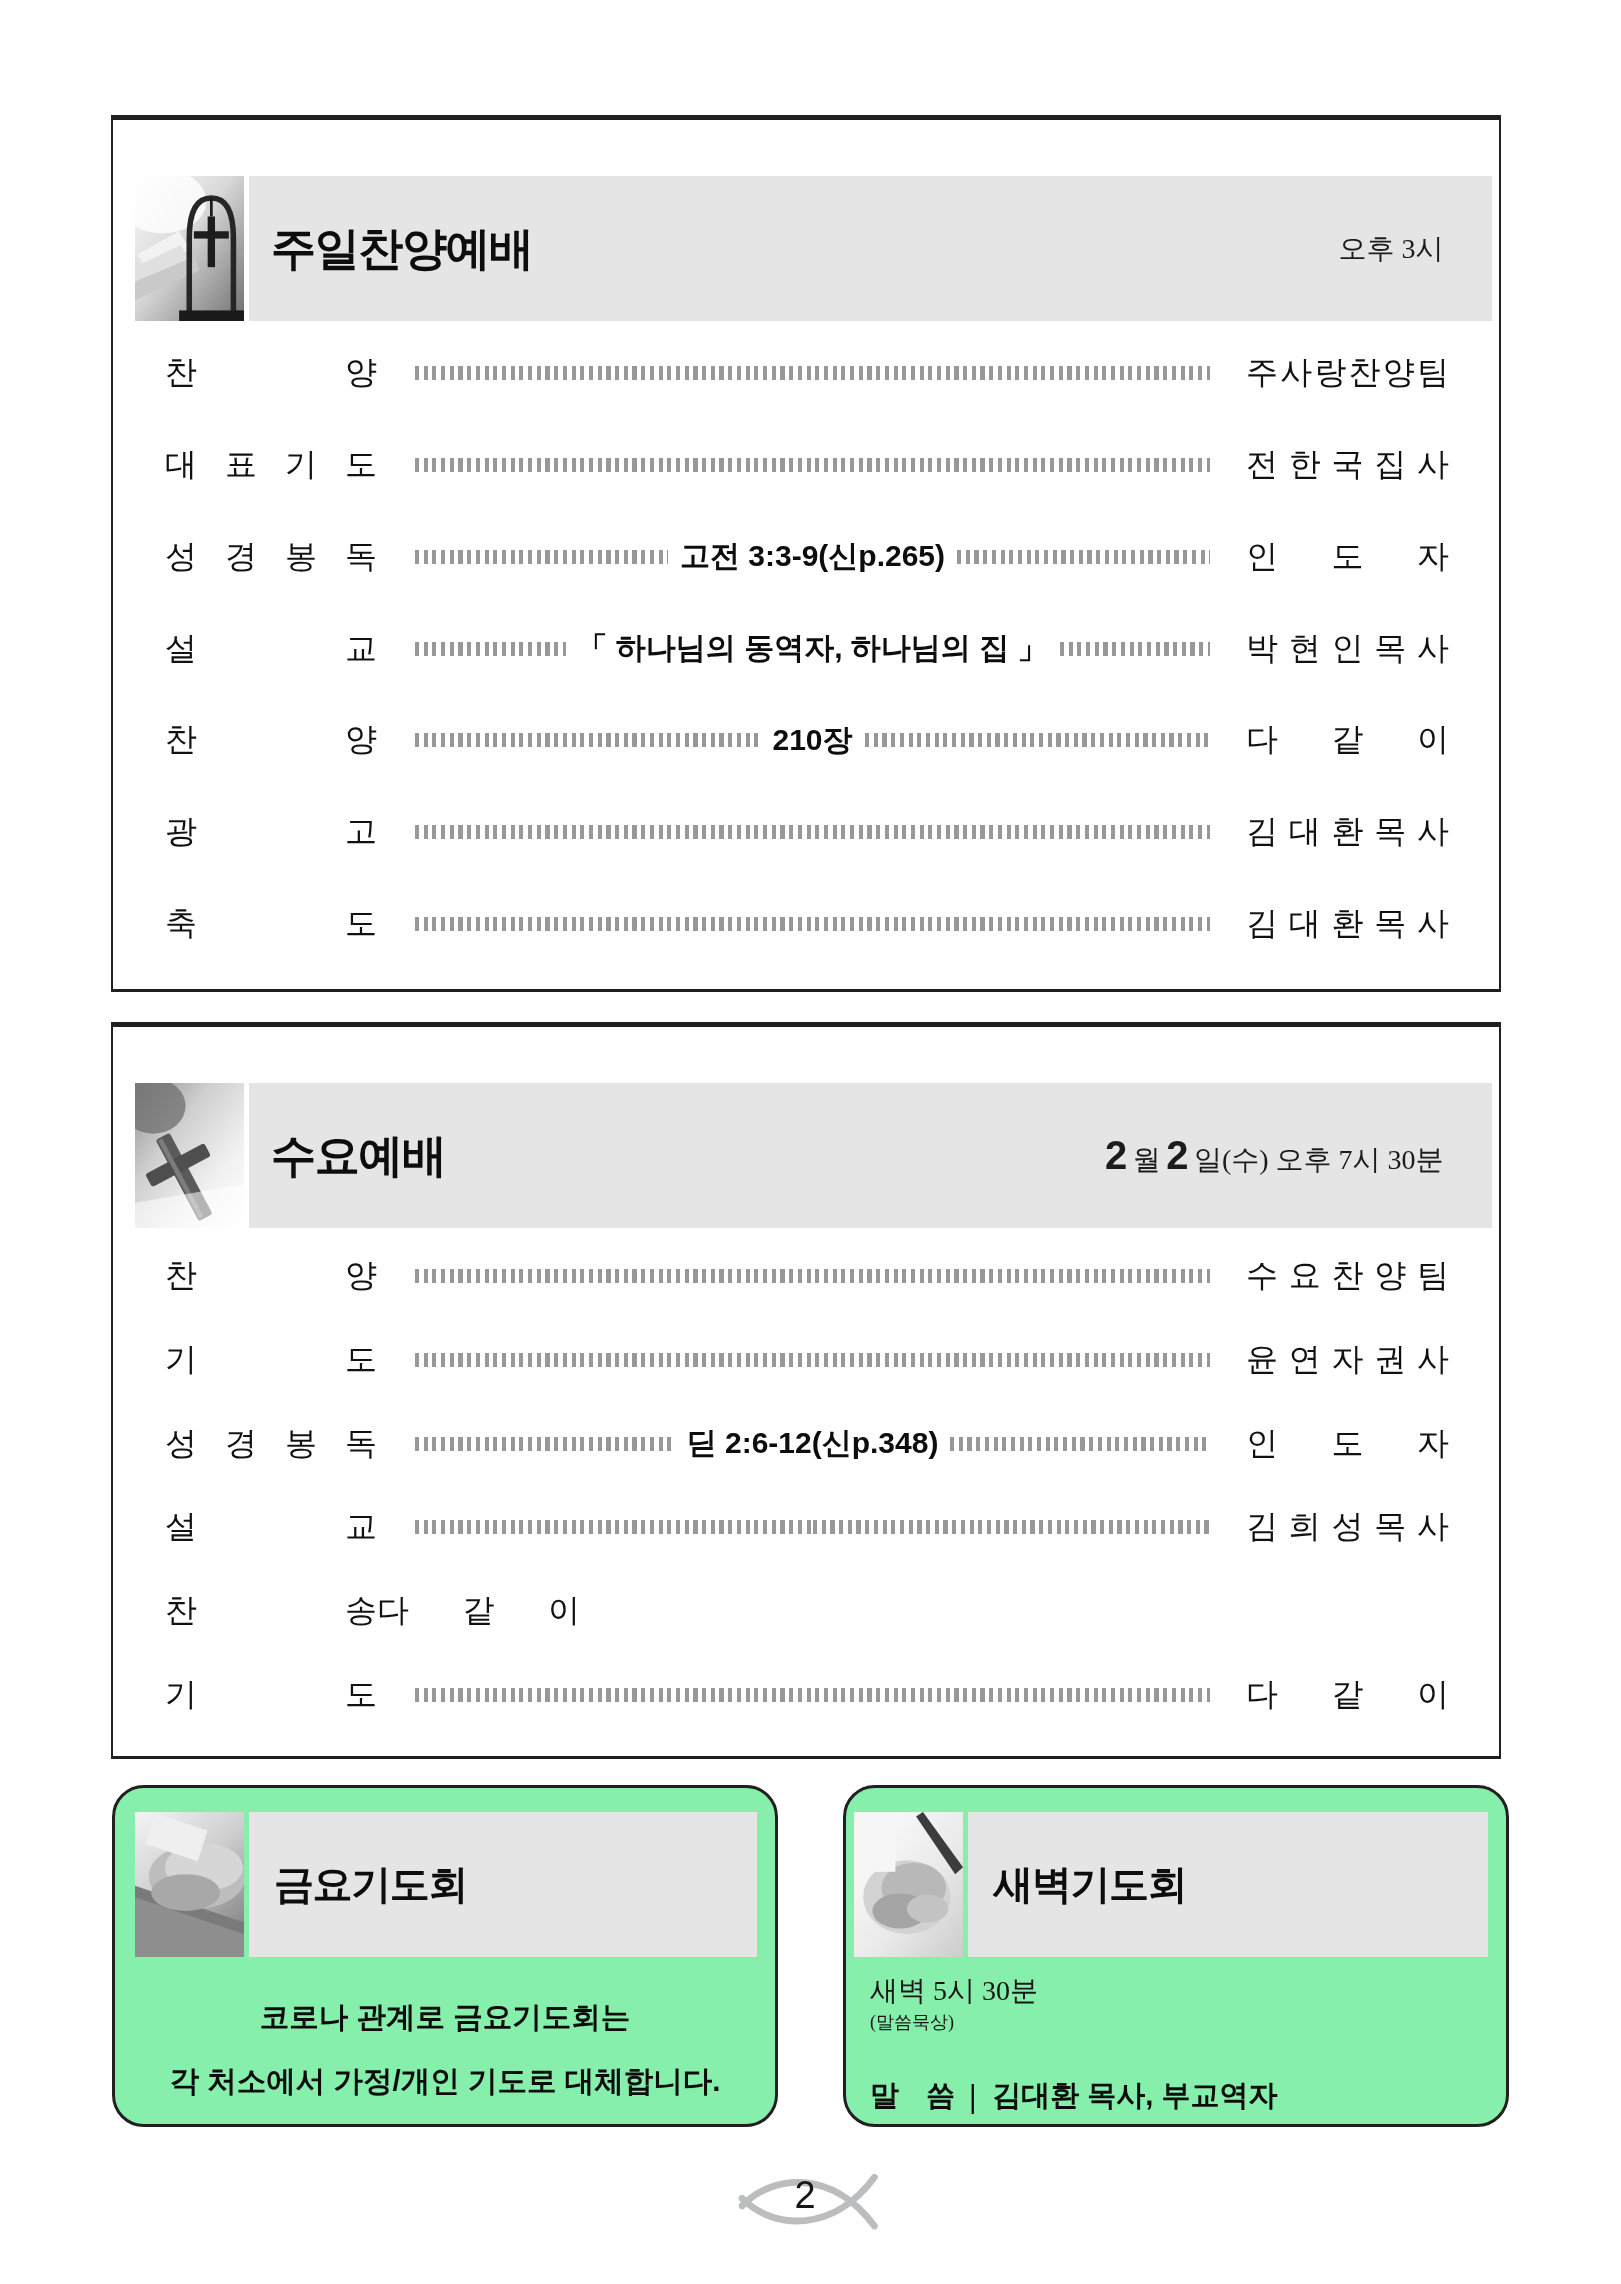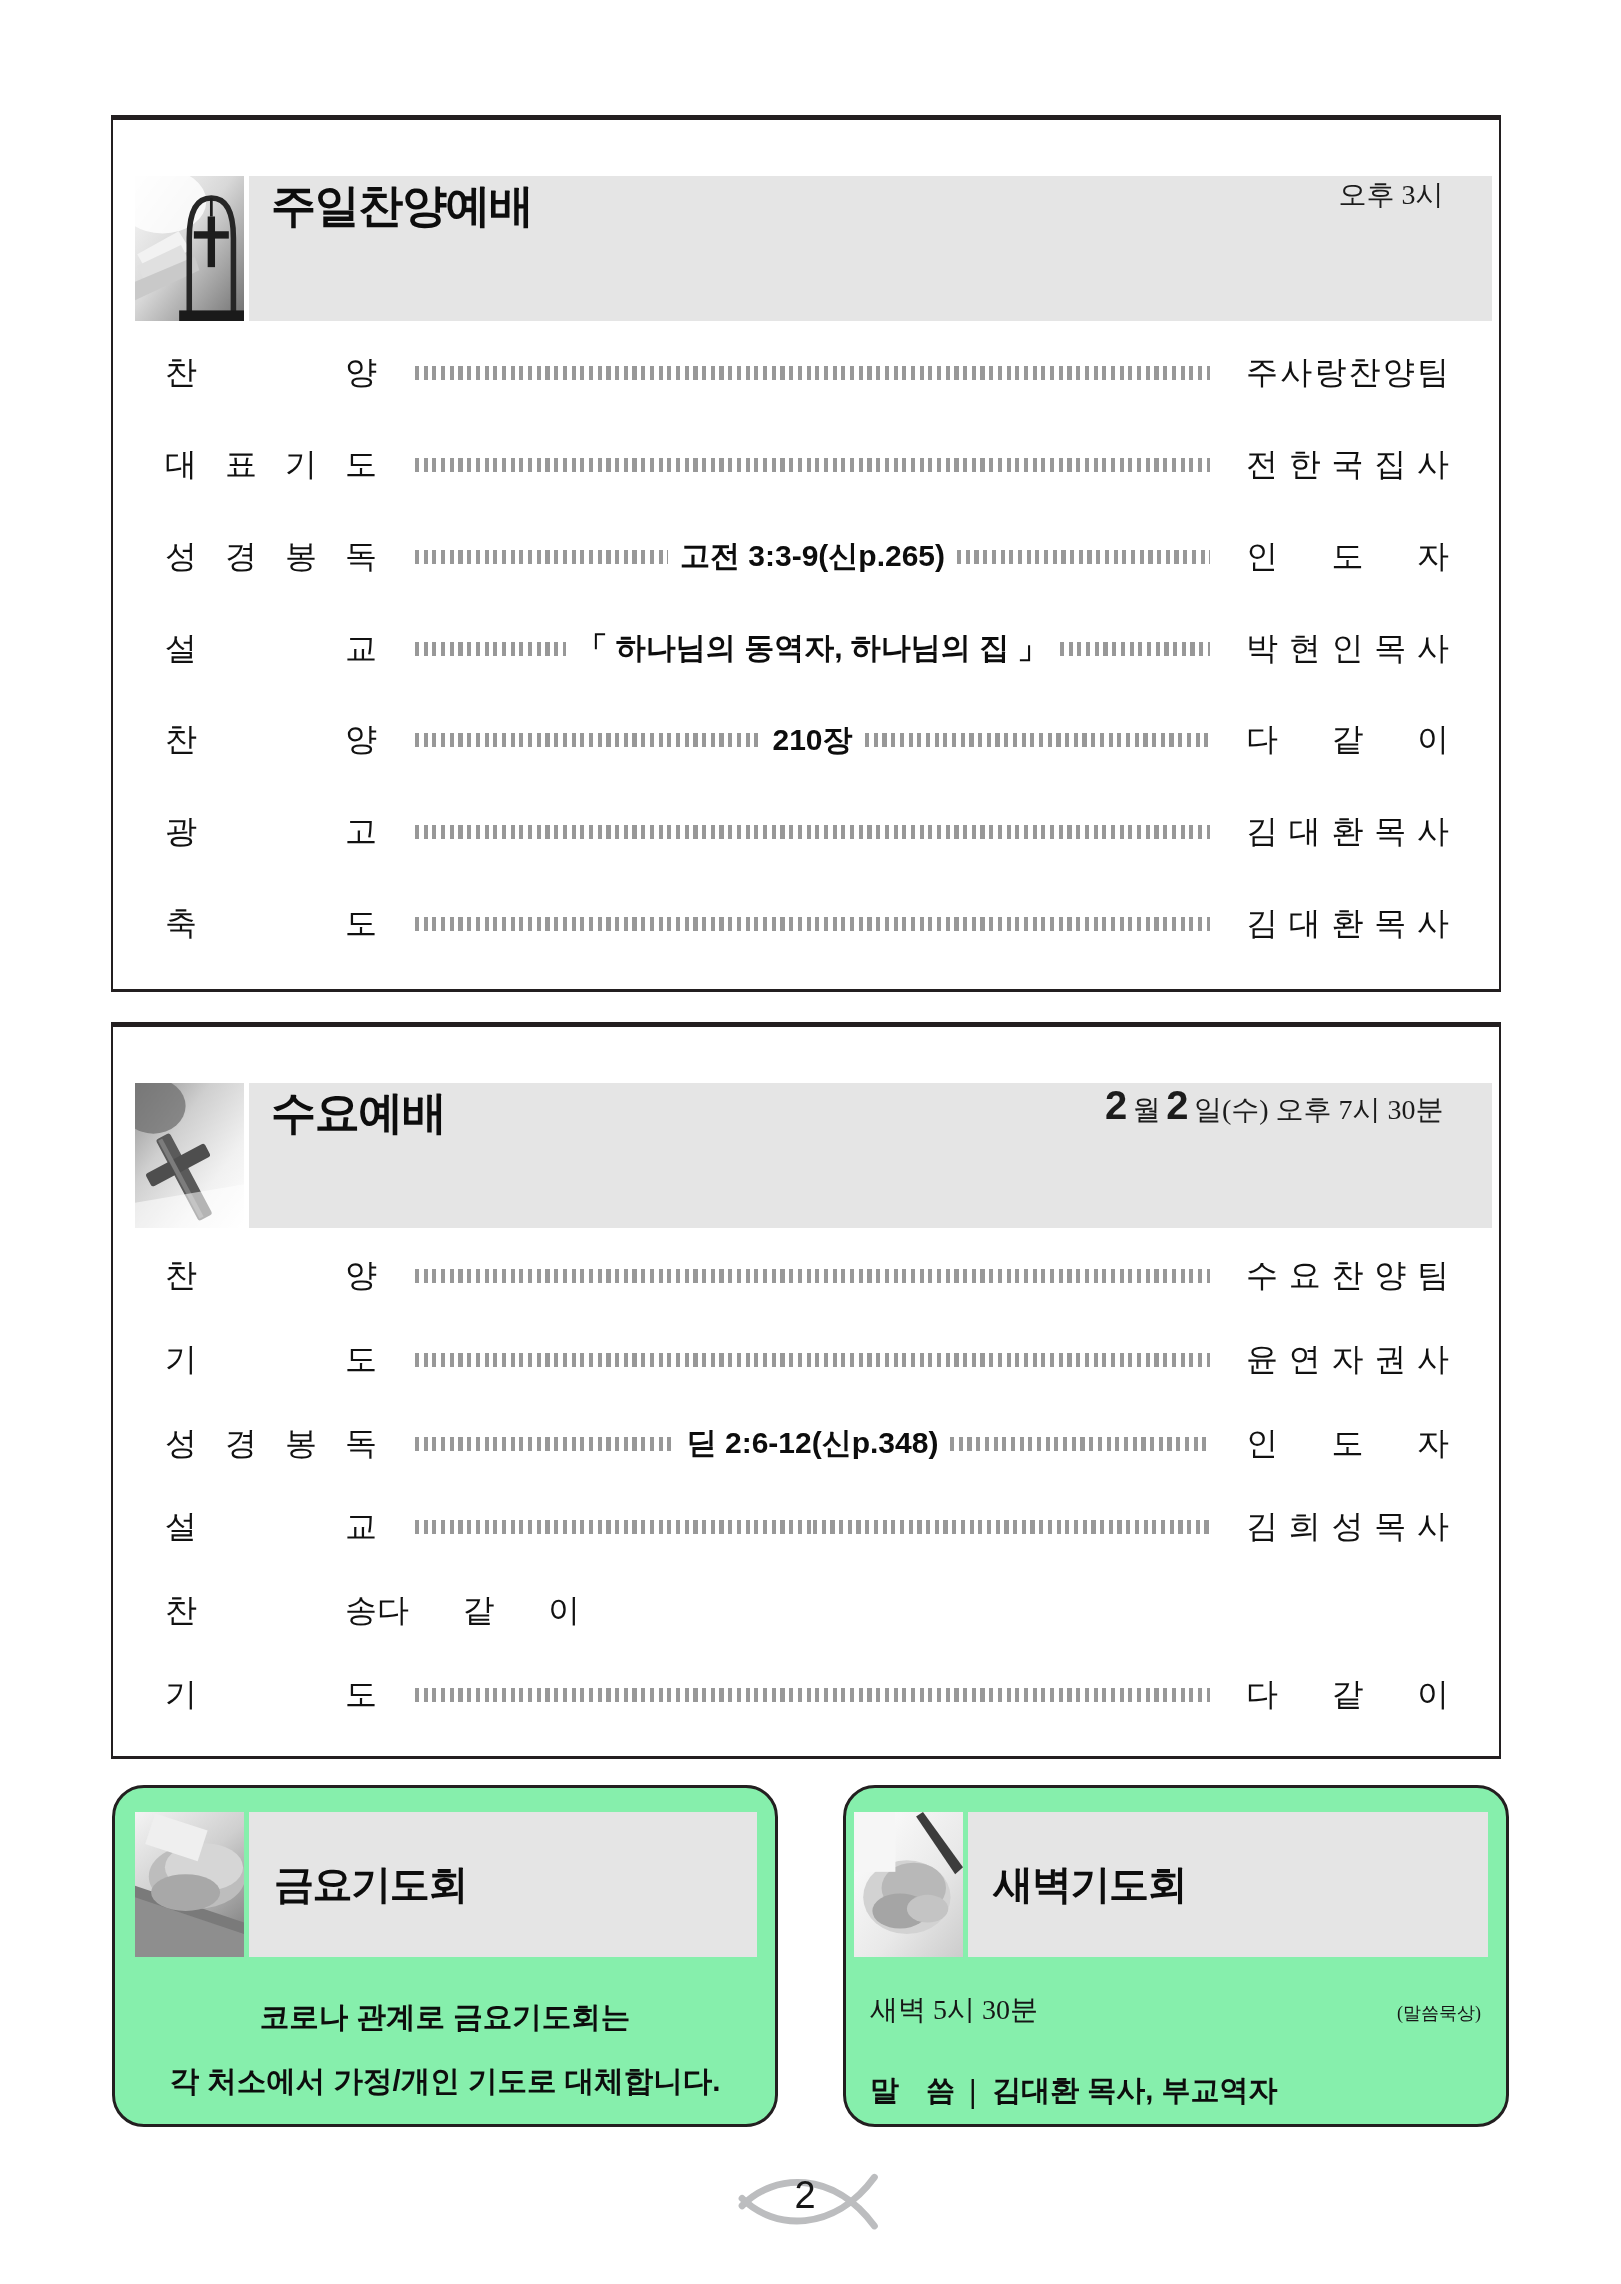--- a/index.html
+++ b/index.html
@@ -12,21 +12,21 @@
   .wbox{
     position:absolute;left:111px;width:1390px;
     border:2.8px solid #231f20;border-top-width:5px;border-bottom-width:3.7px;
     background:#fff;box-sizing:border-box;display:flex;flex-direction:column;
   }
   .wbox.first{top:115px;height:877px;}
   .wbox.second{top:1022px;height:737px;}
   .sec-header{display:flex;align-items:stretch;margin-top:56px;padding:0 7.4px 0 21.6px;height:145px;flex:0 0 auto;}
   .sec-img{width:109px;height:145px;flex:0 0 auto;margin-right:5.5px;overflow:hidden;}
   .sec-img svg{display:block;width:100%;height:100%;}
-  .sec-band{flex:1;background:#e5e5e5;display:flex;align-items:flex-start;justify-content:space-between;padding:0 48px 0 22px;}
+  .sec-band{flex:1;background:#e5e5e5;display:flex;align-items:center;justify-content:space-between;padding:0 48px 0 22px;}
   .sec-title{font-size:45px;font-weight:800;letter-spacing:-1.4px;color:#0d0d0d;white-space:nowrap;}
   .sec-time{font-family:"Liberation Serif", serif;font-size:28px;color:#1c1c1c;white-space:nowrap;}
   .tseg{font-family:"Liberation Serif", serif;font-size:28px;}
   .tseg.big{font-family:"Liberation Sans", sans-serif;font-size:40px;font-weight:700;}
   .tseg + .tseg{margin-left:5.5px;}
   
   .rows{flex:1;display:flex;flex-direction:column;justify-content:space-around;padding:6.4px 50px 19.3px 52px;}
   .row{display:flex;align-items:center;}
   .rlabel{width:212px;display:flex;justify-content:space-between;font-size:32px;font-weight:500;flex:0 0 auto;}
   .rleader{flex:1;display:flex;align-items:center;margin:0 36px 0 38px;min-width:0;}
@@ -41,21 +41,21 @@
   .bbox.left{left:112px;}
   .bbox.right{left:843px;}
   .bhead{display:flex;align-items:stretch;height:145px;margin-top:24px;}
   .bbox.left  .bhead{padding:0 18.4px 0 20px;}
   .bbox.right .bhead{padding:0 18.4px 0 8.3px;}
   .bimg{width:109px;height:145px;flex:0 0 auto;margin-right:5px;overflow:hidden;}
   .bimg svg{display:block;width:100%;height:100%;}
   .bband{flex:1;background:#e5e5e5;display:flex;align-items:center;padding-left:25px;}
   .btitle{font-size:40px;font-weight:800;letter-spacing:-1.4px;color:#0d0d0d;white-space:nowrap;}
   .fri-body{margin-top:28px;text-align:center;font-weight:700;font-size:29.5px;line-height:64px;color:#0d0d0d;}
-  .dawn-row1{display:flex;justify-content:space-between;align-items:baseline;margin-top:34px;padding:0 25px 0 24px;}
+  .dawn-row1{display:flex;justify-content:flex-start;align-items:baseline;margin-top:15px;padding:0 25px 0 24px;flex-direction:column;}
   .dawn-time{font-family:"Liberation Serif", serif;font-size:28px;color:#161616;}
   .dawn-note{font-family:"Liberation Serif", serif;font-size:18px;color:#161616;}
   .dawn-row2{margin-top:42px;padding-left:24px;display:flex;align-items:center;font-weight:700;font-size:29px;color:#0d0d0d;}
   .dawn-word{width:85px;display:flex;justify-content:space-between;flex:0 0 auto;}
   .dawn-sep{font-weight:400;margin:0 15.7px 0 14px;transform:scaleY(1.1);}
   
   .footer{position:absolute;top:2169px;left:50%;transform:translateX(-50%);width:147px;height:69px;}
   .footer svg{position:absolute;inset:0;}
   .page-num{position:absolute;left:50%;top:4.6px;transform:translateX(-78%);font-size:38px;font-weight:500;color:#161616;}
 </style>

